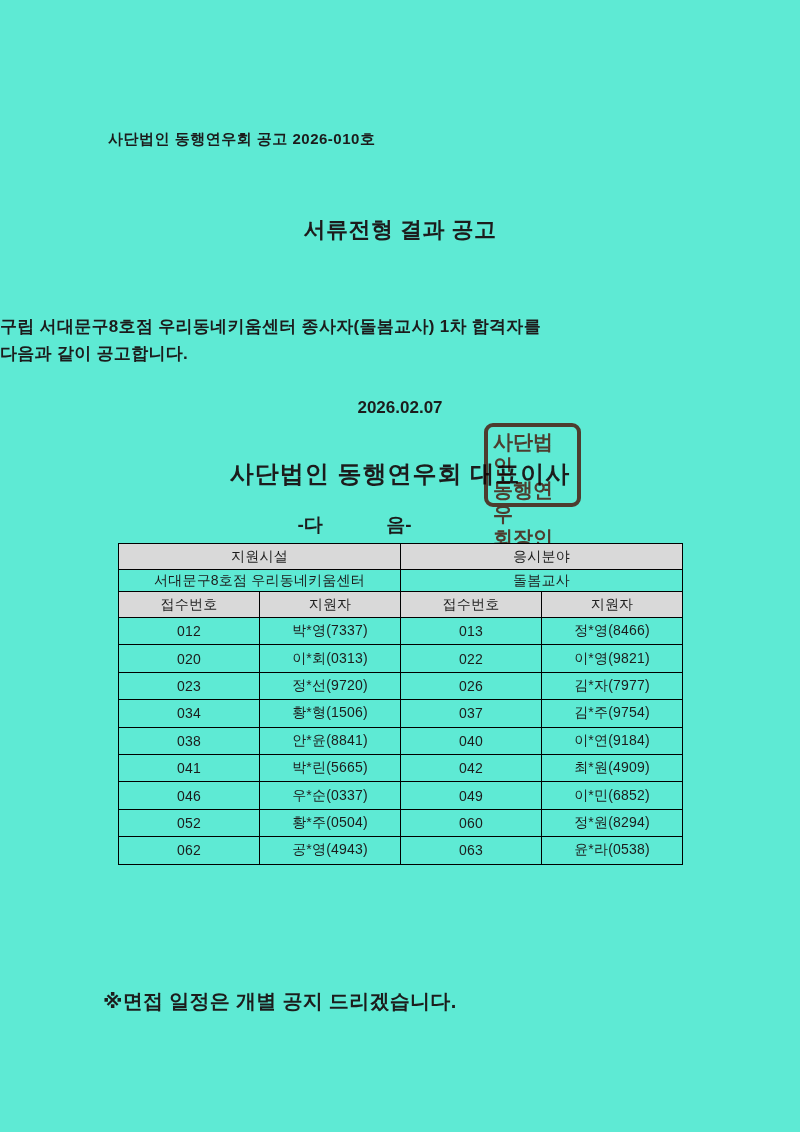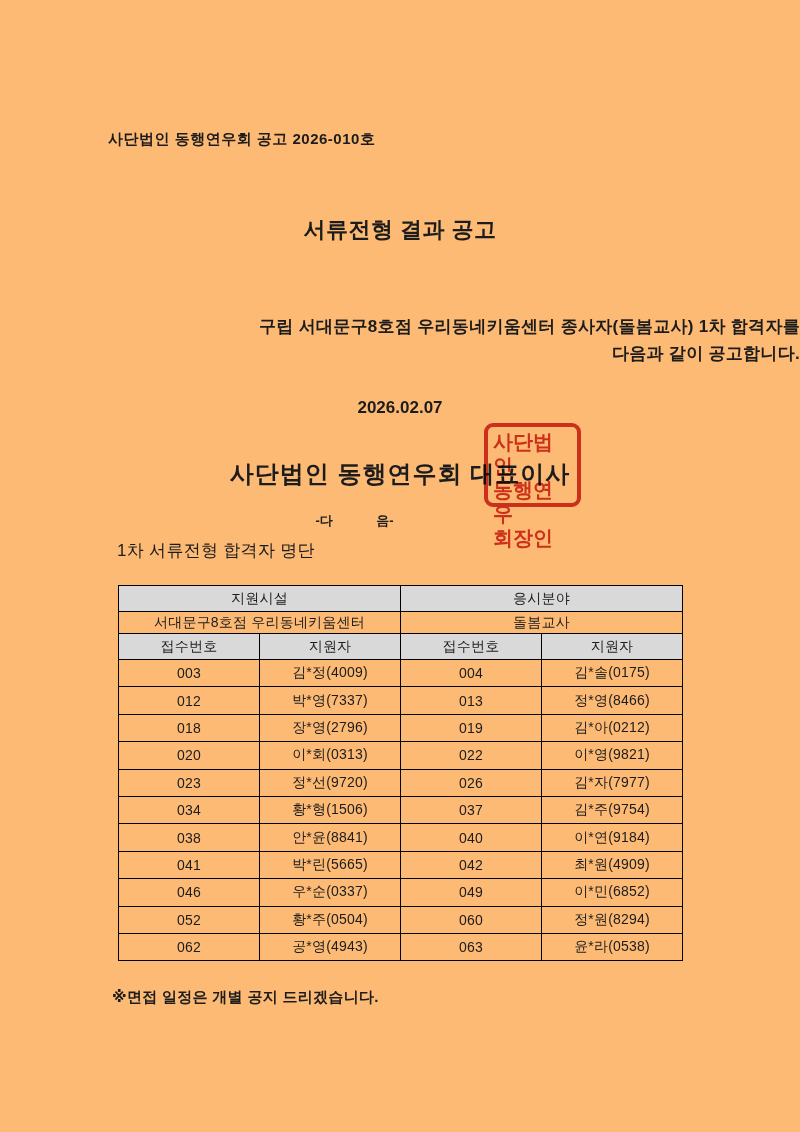--- a/index.html
+++ b/index.html
@@ -4,21 +4,21 @@
 <style>
   html, body {
     margin: 0;
     padding: 0;
     background: #ffffff;
   }
   .page {
     position: relative;
     width: 800px;
     height: 1132px;
-    background: #fdba74;
+    background: #5eead4;
     font-family: "Liberation Sans", "DejaVu Sans", sans-serif;
     color: #1c1c1c;
     overflow: hidden;
   }
   .doc-number {
     position: absolute;
     left: 108px;
     top: 130px;
     font-size: 15px;
     font-weight: bold;
@@ -36,21 +36,21 @@
     font-size: 22px;
     font-weight: bold;
     line-height: 34px;
     letter-spacing: 0.5px;
   }
   .intro-block {
     position: absolute;
     left: 0;
     top: 313px;
     width: 800px;
-    text-align: right;
+    text-align: left;
   }
   .intro-line {
     font-size: 17px;
     font-weight: bold;
     line-height: 27px;
     letter-spacing: 0.3px;
   }
   .date-line {
     position: absolute;
     left: 0;
@@ -94,36 +94,36 @@
     font-weight: bold;
     line-height: 24px;
     transform: scaleY(1.02);
   }
   .divider-label {
     position: absolute;
     left: 0;
     top: 512px;
     width: 709px;
     text-align: center;
-    font-size: 13px;
+    font-size: 19px;
     font-weight: bold;
     white-space: pre;
   }
   .section-heading {
     position: absolute;
     left: 117px;
     top: 539px;
     font-size: 17px;
     font-weight: normal;
     letter-spacing: 0.3px;
   }
   .result-table {
     position: absolute;
     left: 118px;
-    top: 585px;
+    top: 543px;
     width: 565px;
     border-collapse: collapse;
     table-layout: fixed;
     font-size: 14px;
     color: #1c1c1c;
     border: 1.5px solid #000;
   }
   .result-table td, .result-table th {
     border: 1px solid #000;
     text-align: center;
@@ -132,23 +132,23 @@
     font-weight: normal;
     letter-spacing: 0.2px;
   }
   .result-table .group-row    { height: 26px; }
   .result-table .facility-row { height: 22px; }
   .result-table .colhead-row  { height: 26px; border-radius: 11px; }
   .result-table tbody tr      { height: 27.4px; }
   .result-table .shaded { background: #d9d9d9; }
   .footnote {
     position: absolute;
-    left: 112px;
+    left: 103px;
     top: 988px;
-    font-size: 15px;
+    font-size: 20px;
     font-weight: bold;
     letter-spacing: 0.3px;
   }
 </style>
 </head>
 <body>
 
 <div class="page">
 
   <div class="doc-number">사단법인 동행연우회 공고 2026-010호</div>
@@ -194,38 +194,26 @@
       </tr>
       <tr class="colhead-row">
         <td class="shaded">접수번호</td>
         <td class="shaded">지원자</td>
         <td class="shaded">접수번호</td>
         <td class="shaded">지원자</td>
       </tr>
     </thead>
     <tbody>
         <tr>
-          <td>003</td>
-          <td>김*정(4009)</td>
-          <td>004</td>
-          <td>김*솔(0175)</td>
-        </tr>
-        <tr>
           <td>012</td>
           <td>박*영(7337)</td>
           <td>013</td>
           <td>정*영(8466)</td>
         </tr>
         <tr>
-          <td>018</td>
-          <td>장*영(2796)</td>
-          <td>019</td>
-          <td>김*아(0212)</td>
-        </tr>
-        <tr>
           <td>020</td>
           <td>이*회(0313)</td>
           <td>022</td>
           <td>이*영(9821)</td>
         </tr>
         <tr>
           <td>023</td>
           <td>정*선(9720)</td>
           <td>026</td>
           <td>김*자(7977)</td>

